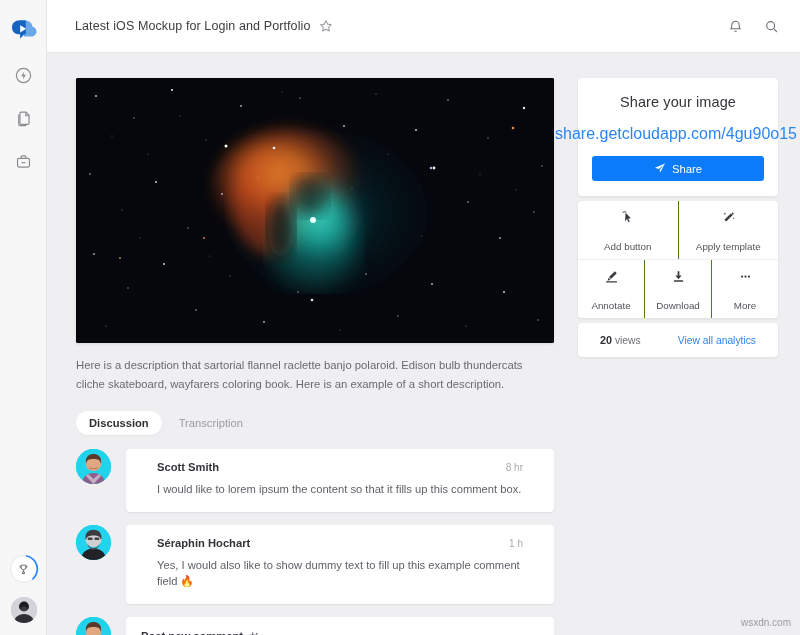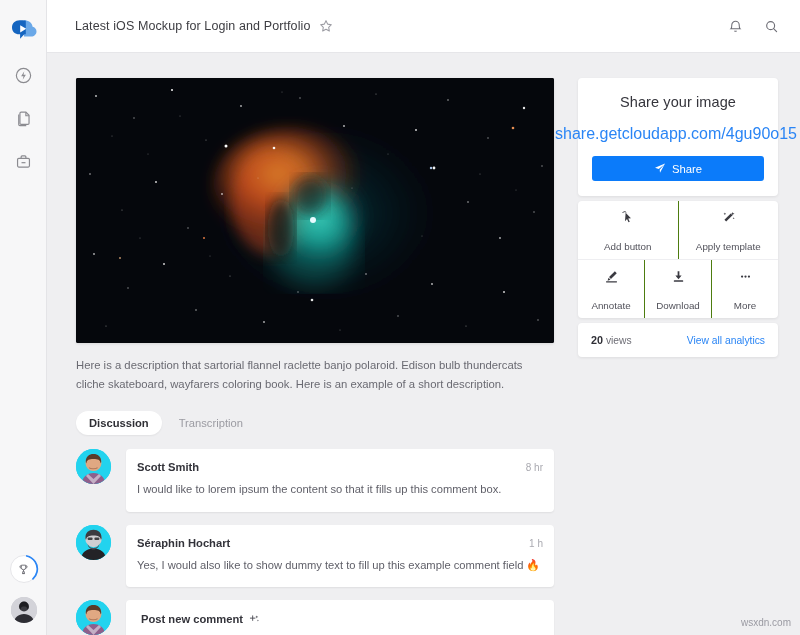--- a/index.html
+++ b/index.html
@@ -77,21 +77,21 @@
   }
   .tab.active { background: #ffffff; color: #2f2f35; font-weight: bold; box-shadow: 0 1px 2px rgba(0,0,0,.06); }
 
   .comments { margin-top: 14px; display: flex; flex-direction: column; gap: 13px; }
   .comment-row { display: flex; gap: 15px; align-items: flex-start; }
   .c-avatar {
     width: 35px; height: 35px; border-radius: 50%; flex: 0 0 35px;
     overflow: hidden; position: relative; background: #20d3ef;
   }
   .c-card {
-    flex: 1; background: #fff; border-radius: 4px; padding: 12px 11px 14px;
+    flex: 1; background: #fff; border-radius: 4px; padding: 12px 31px 14px;
     box-shadow: 0 1px 2px rgba(0,0,0,.07);
   }
   .c-head { display: flex; align-items: baseline; }
   .c-name { font-size: 11.2px; font-weight: bold; color: #33333a; }
   .c-time { margin-left: auto; font-size: 10px; color: #a9a9b0; }
   .c-body { margin-top: 8px; font-size: 11.2px; color: #5f5f68; line-height: 1.5; }
 
   .post-card {
     flex: 1; background: #fff; border-radius: 4px; padding: 13px 15px 15px;
     box-shadow: 0 1px 2px rgba(0,0,0,.07);
@@ -123,21 +123,21 @@
   .act-row { display: flex; }
   .act-row + .act-row { border-top: 1px solid #eeeef1; }
   .act {
     flex: 1; padding: 8px 2px 7px; display: flex; flex-direction: column;
     align-items: center; gap: 16px; cursor: pointer;
   }
   .act + .act { border-left: 1px solid #4d7c0f; }
   .act-ico { height: 16px; display: flex; align-items: center; justify-content: center; color: #3a3a41; }
   .act-label { font-size: 9.8px; color: #51515a; }
 
-  .stats-card { margin-top: 5px; padding: 11px 13px; display: flex; align-items: center; }
+  .stats-card { margin-top: 5px; padding: 11px 22px; display: flex; align-items: center; }
   .views { font-size: 10.3px; color: #6d6d75; }
   .views b { color: #2e2e35; font-weight: bold; font-size: 10.8px; }
   .analytics-link { margin-left: auto; font-size: 10.3px; color: #2a85f5; cursor: pointer; }
 
   .watermark {
     position: absolute; right: 9px; bottom: 7px;
     font-size: 10px; color: #9a9aa2;
   }
 </style>
 </head>

